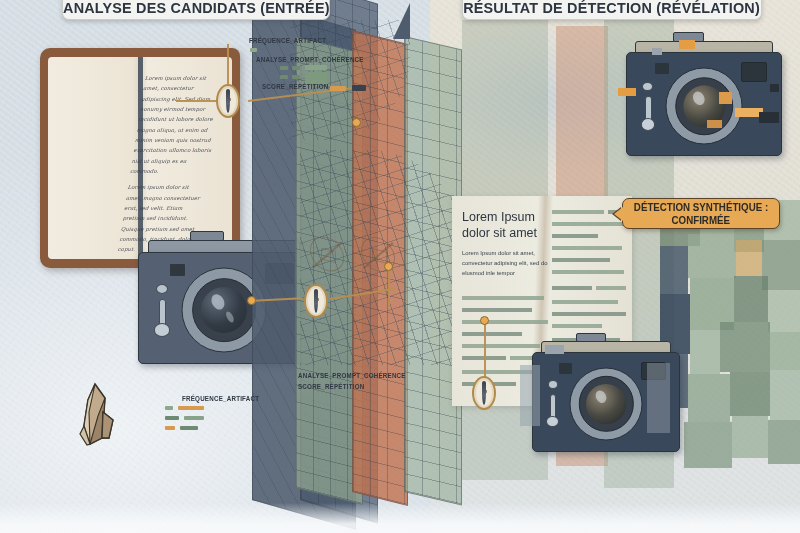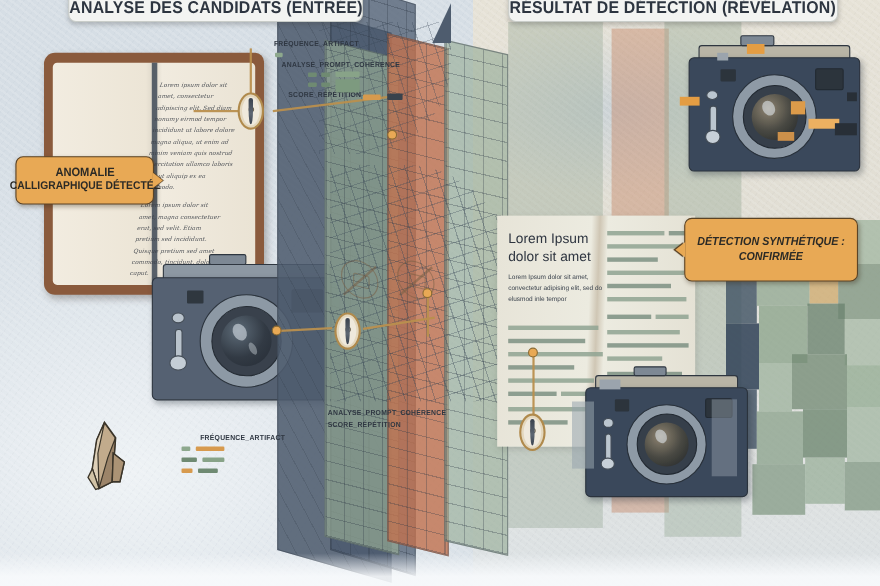--- a/index.html
+++ b/index.html
@@ -531,29 +531,24 @@
   <div class="tlabel" style="left:298px; top:372px;">ANALYSE_PROMPT_COHÉRENCE</div>
   <div class="tlabel" style="left:298px; top:383px;">SCORE_RÉPÉTITION</div>
 
   <div class="dmark" style="left:165px;top:406px;width:8px;background:#8da88d;"></div>
   <div class="dmark" style="left:178px;top:406px;width:26px;background:#d79a4e;"></div>
   <div class="dmark" style="left:165px;top:416px;width:14px;background:#6f8a72;"></div>
   <div class="dmark" style="left:184px;top:416px;width:20px;background:#88a388;"></div>
   <div class="dmark" style="left:165px;top:426px;width:10px;background:#d79a4e;"></div>
   <div class="dmark" style="left:180px;top:426px;width:18px;background:#6f8a72;"></div>
 
-  <div class="callout" style="left:14px; top:142px; width:126px; height:44px;">
-    <span style="font-size:11px;">ANOMALIE</span>
-    <span style="font-size:10.2px;">CALLIGRAPHIQUE DÉTECTÉE</span>
-    <div class="tail r"></div>
-  </div>
-
-
-
-  <div class="callout" style="left:622px; top:198px; width:158px; height:58px;font-style:italic;">
+
+
+
+  <div class="callout" style="left:622px; top:198px; width:158px; height:31px;">
     <span style="font-size:10.6px;">DÉTECTION SYNTHÉTIQUE :</span>
     <span style="font-size:10.6px;">CONFIRMÉE</span>
     <div class="tail l"></div>
   </div>
 
 
   <div class="hdr" id="hdr-left">
     <span>ANALYSE DES CANDIDATS (ENTRÉE)</span>
   </div>
   <div class="hdr" id="hdr-right">

